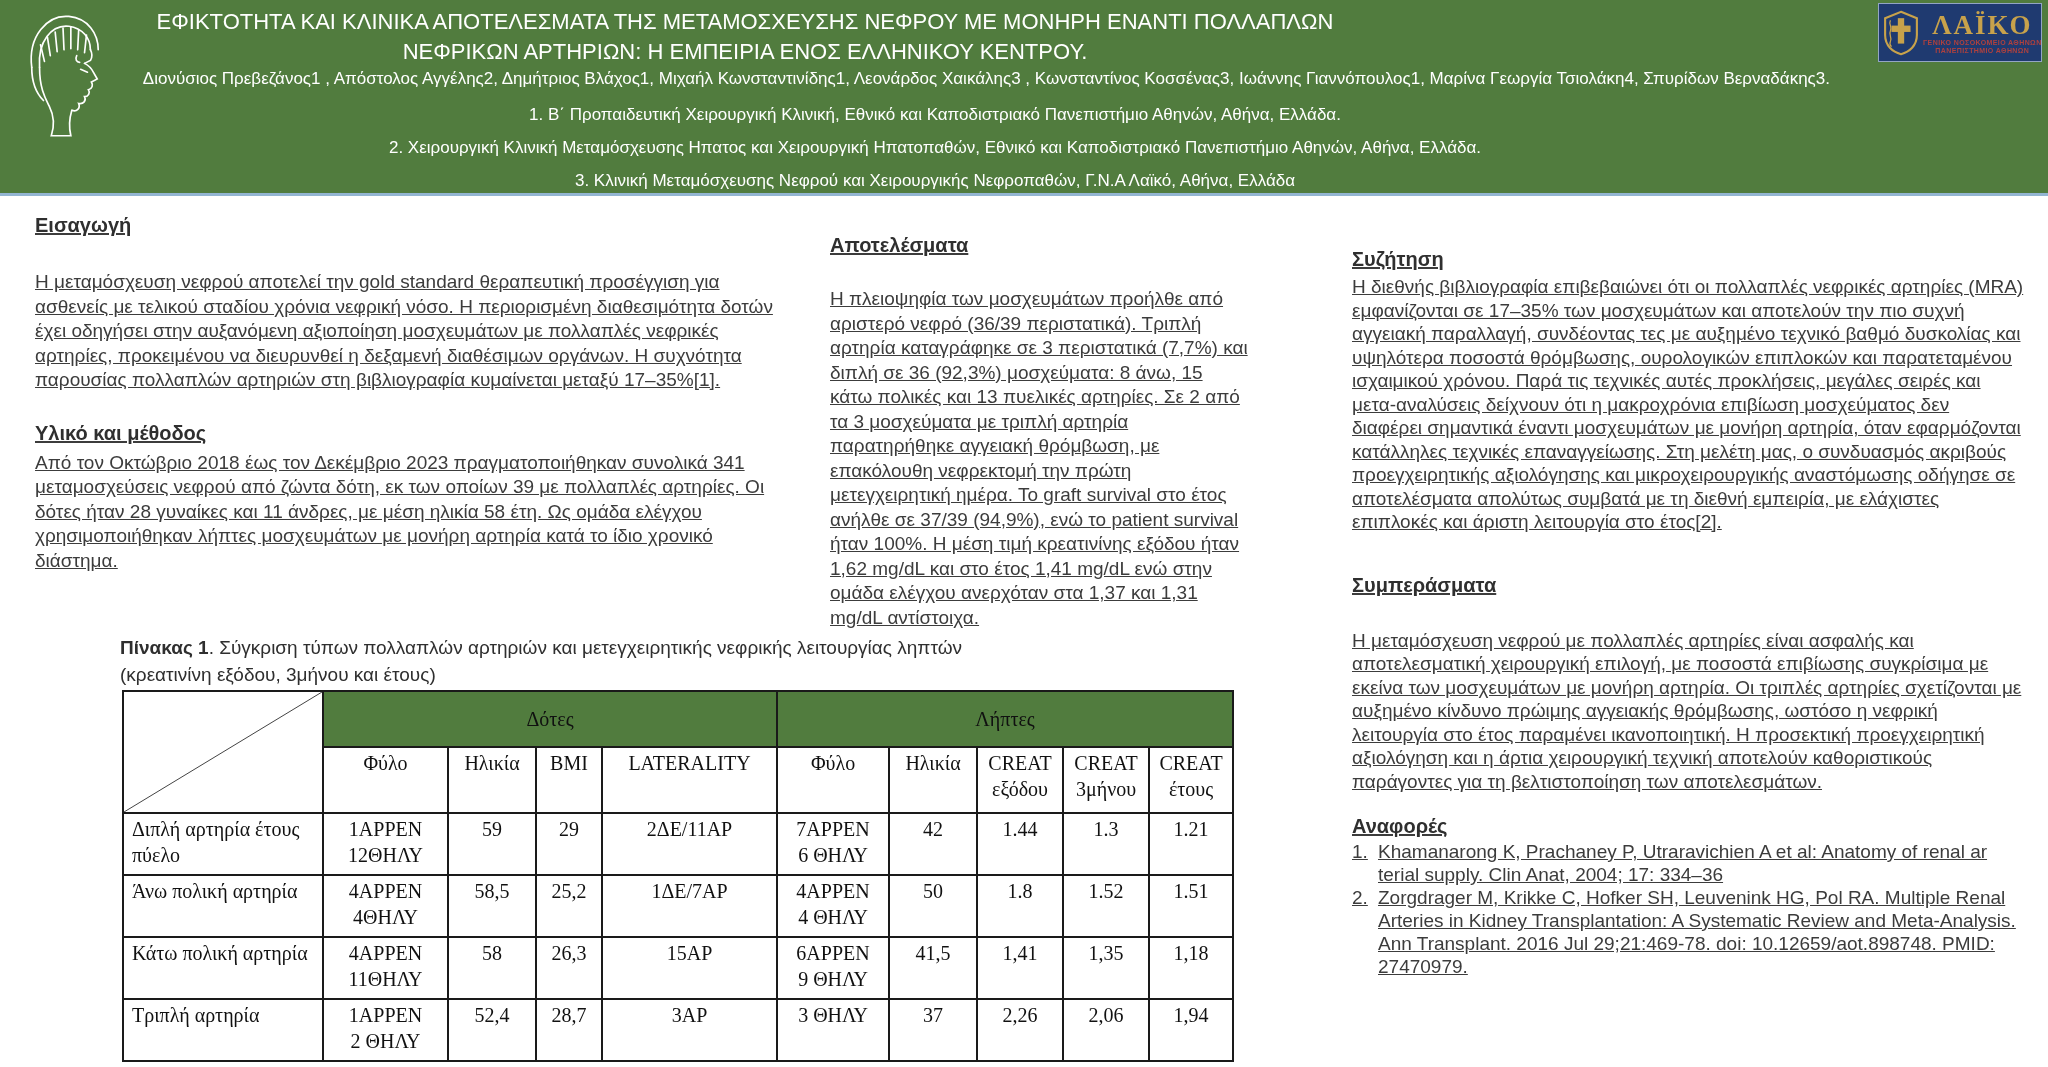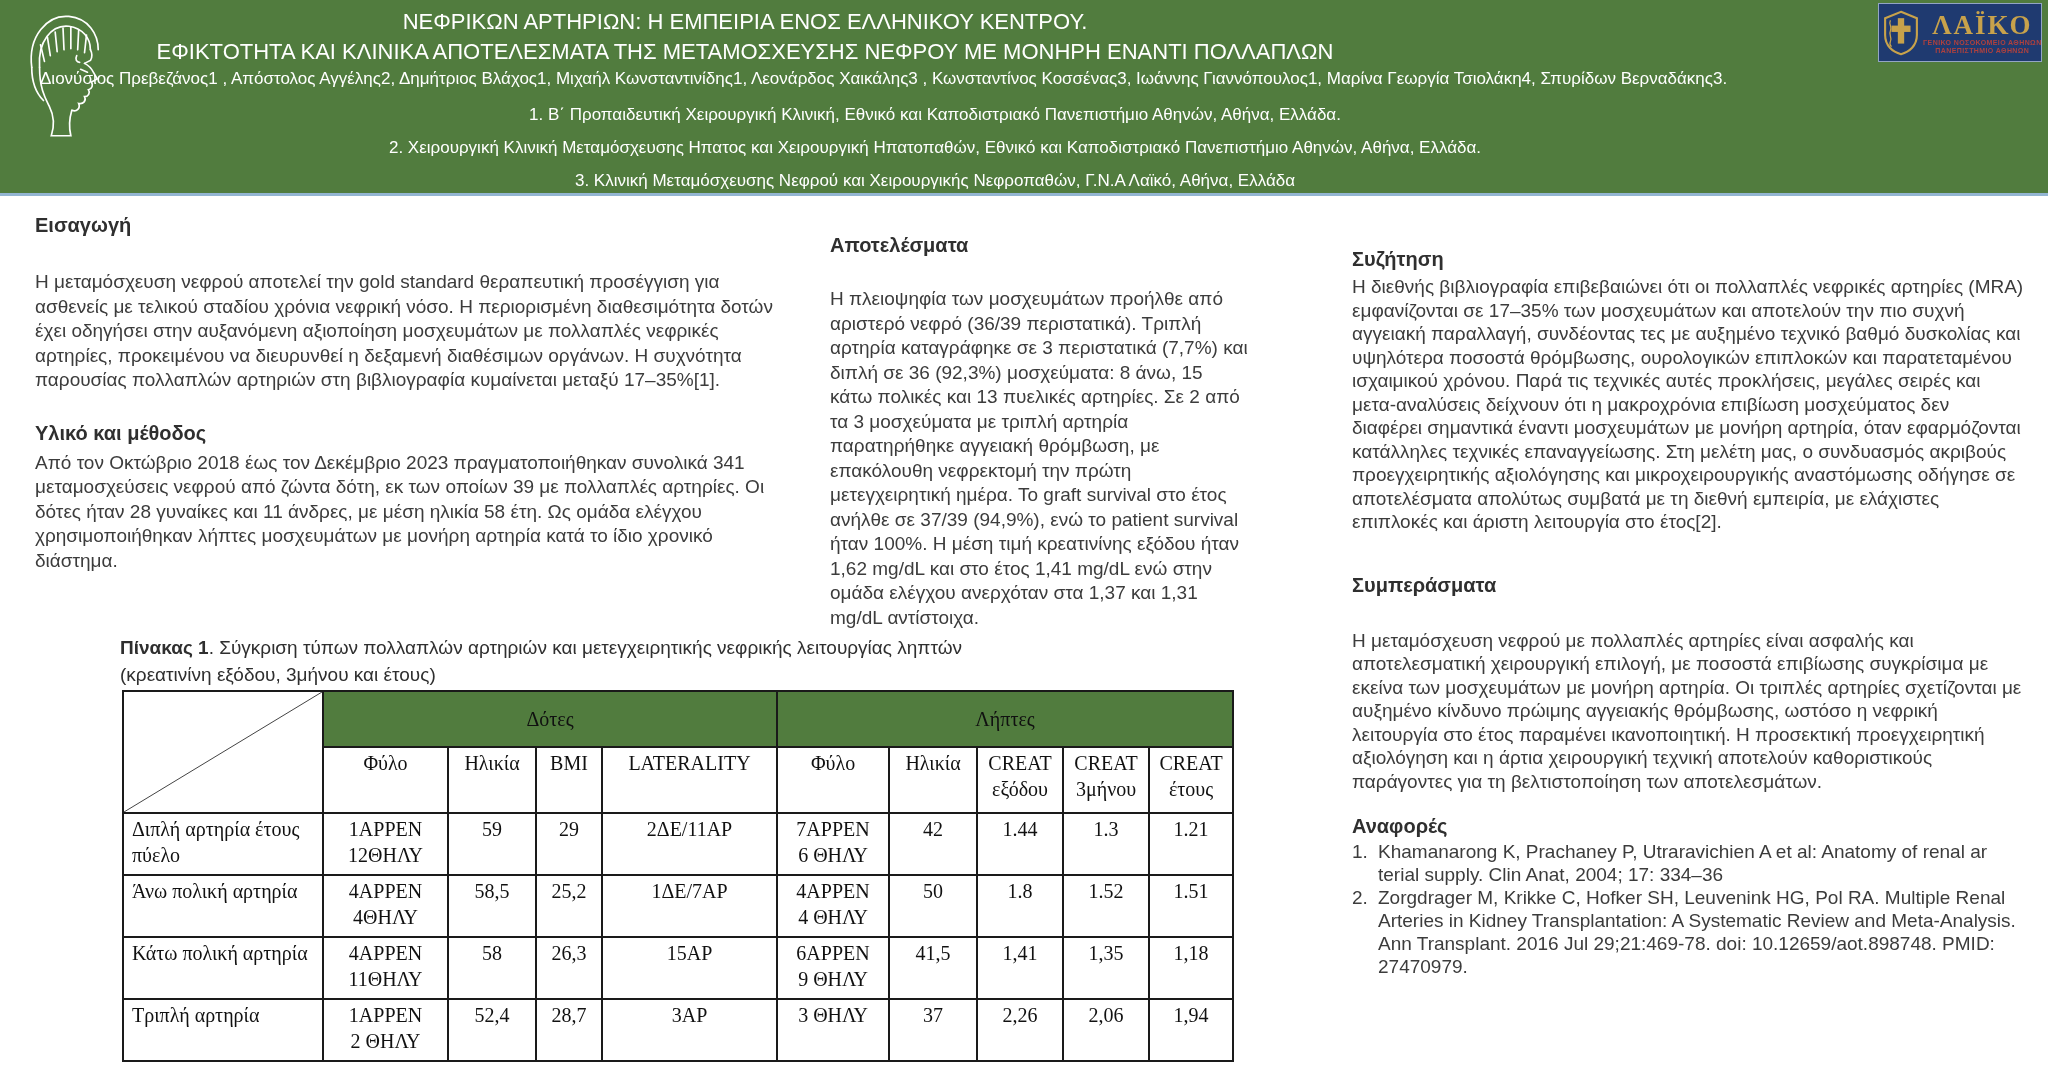--- a/index.html
+++ b/index.html
@@ -6,36 +6,36 @@
   .page{position:relative;width:2048px;height:1067px;background:#fff;overflow:hidden;
         font-family:"Liberation Sans",sans-serif;color:#3c3c3c;}
   
   .banner{position:absolute;left:0;top:0;width:2048px;height:193px;
           background:var(--header_green,#517c3e);}
   .banner-underline{position:absolute;left:0;top:193px;width:2048px;height:3px;
           background:var(--divider_blue,#93b5d2);}
   .uoa-emblem{position:absolute;left:20px;top:6px;width:88px;height:148px;}
   .title-block{position:absolute;left:130px;top:7px;width:1230px;text-align:center;
           color:#fff;font-size:22px;line-height:30px;}
-  .authors{position:absolute;left:40px;top:68px;width:1790px;text-align:left;
+  .authors{position:absolute;left:40px;top:68px;width:1790px;text-align:right;
           color:#fff;font-size:17px;line-height:22px;}
   .affils{position:absolute;left:40px;top:98px;width:1790px;text-align:center;
           color:#fff;font-size:17px;line-height:33px;}
   
   .laiko{position:absolute;left:1878px;top:3px;width:164px;height:59px;
          background:var(--laiko_navy,#1f3a70);border:1px solid #93a5c4;
          display:flex;align-items:center;gap:4px;padding:2px 4px;box-sizing:border-box;}
   .laiko-shield{width:36px;height:48px;flex:0 0 auto;}
   .laiko-text{display:flex;flex-direction:column;align-items:center;flex:1;}
   .laiko-name{font-family:"Liberation Serif",serif;font-weight:bold;
          color:var(--laiko_gold,#c8a24b);font-size:27px;line-height:28px;letter-spacing:2px;}
   .laiko-sub{color:var(--laiko_red,#b0413d);font-size:7px;line-height:8px;
          font-weight:bold;letter-spacing:.4px;white-space:nowrap;}
   
-  .col{position:absolute;}
+  .col{position:absolute;text-decoration:underline;}
   .col1{left:35px;top:214px;width:762px;}
   .col2{left:830px;top:234px;width:420px;}
   .col3{left:1352px;top:248px;width:672px;}
   .sec-h{font-size:20px;font-weight:bold;color:#2f2f2f;margin:0;}
   .body-p{font-size:19px;line-height:24.5px;margin:0;color:#3c3c3c;}
   .col1 .sec-h.first{margin-bottom:33px;}
   .col1 .body-p.intro{margin-bottom:29px;}
   .col1 .sec-h.second{margin-bottom:6px;}
   .col2 .sec-h{margin-bottom:30px;}
   .col3 .sec-h{margin-bottom:4px;}
@@ -81,22 +81,22 @@
         <path d="M66,47 L68,29"></path>
       <path d="M72,44 C74,48 74,52 72,55 L66,58"></path>
       <path d="M66,58 C70,60 73,63 75,67 L79,74 L73,77 C75,80 74,84 70,85 C72,88 70,92 66,92 C68,96 65,100 60,99 C62,104 58,108 53,106"></path>
       <path d="M62,64 l7,3"></path>
       <path d="M53,106 C50,116 50,124 52,132 L32,132 C36,120 34,110 30,102 C26,94 20,84 20,62"></path>
       <path d="M12,62 C12,76 16,88 24,96"></path>
       <path d="M58,50 C56,54 58,57 61,57"></path>
     </svg>
 
     <div class="title-block">
+      <div class="title-line">ΕΦΙΚΤΟΤΗΤΑ ΚΑΙ ΚΛΙΝΙΚΑ ΑΠΟΤΕΛΕΣΜΑΤΑ ΤΗΣ ΜΕΤΑΜΟΣΧΕΥΣΗΣ ΝΕΦΡΟΥ ΜΕ ΜΟΝΗΡΗ ΕΝΑΝΤΙ ΠΟΛΛΑΠΛΩΝ</div>
       <div class="title-line">ΝΕΦΡΙΚΩΝ ΑΡΤΗΡΙΩΝ: Η ΕΜΠΕΙΡΙΑ ΕΝΟΣ ΕΛΛΗΝΙΚΟΥ ΚΕΝΤΡΟΥ.</div>
-      <div class="title-line">ΕΦΙΚΤΟΤΗΤΑ ΚΑΙ ΚΛΙΝΙΚΑ ΑΠΟΤΕΛΕΣΜΑΤΑ ΤΗΣ ΜΕΤΑΜΟΣΧΕΥΣΗΣ ΝΕΦΡΟΥ ΜΕ ΜΟΝΗΡΗ ΕΝΑΝΤΙ ΠΟΛΛΑΠΛΩΝ</div>
     </div>
 
     <div class="authors">Διονύσιος Πρεβεζάνος1 , Απόστολος Αγγέλης2,  Δημήτριος Βλάχος1, Μιχαήλ Κωνσταντινίδης1, Λεονάρδος Χαικάλης3 , Κωνσταντίνος Κοσσένας3, Ιωάννης Γιαννόπουλος1, Μαρίνα Γεωργία Τσιολάκη4, Σπυρίδων Βερναδάκης3.</div>
 
     <div class="affils">
       <div>1. Β΄ Προπαιδευτική Χειρουργική Κλινική, Εθνικό και Καποδιστριακό Πανεπιστήμιο Αθηνών, Αθήνα, Ελλάδα.</div>
       <div>2. Χειρουργική Κλινική Μεταμόσχευσης Ηπατος και Χειρουργική Ηπατοπαθών, Εθνικό και Καποδιστριακό Πανεπιστήμιο Αθηνών, Αθήνα, Ελλάδα.</div>
       <div>3. Κλινική Μεταμόσχευσης Νεφρού και Χειρουργικής Νεφροπαθών, Γ.Ν.Α Λαϊκό, Αθήνα, Ελλάδα</div>
     </div>
 

